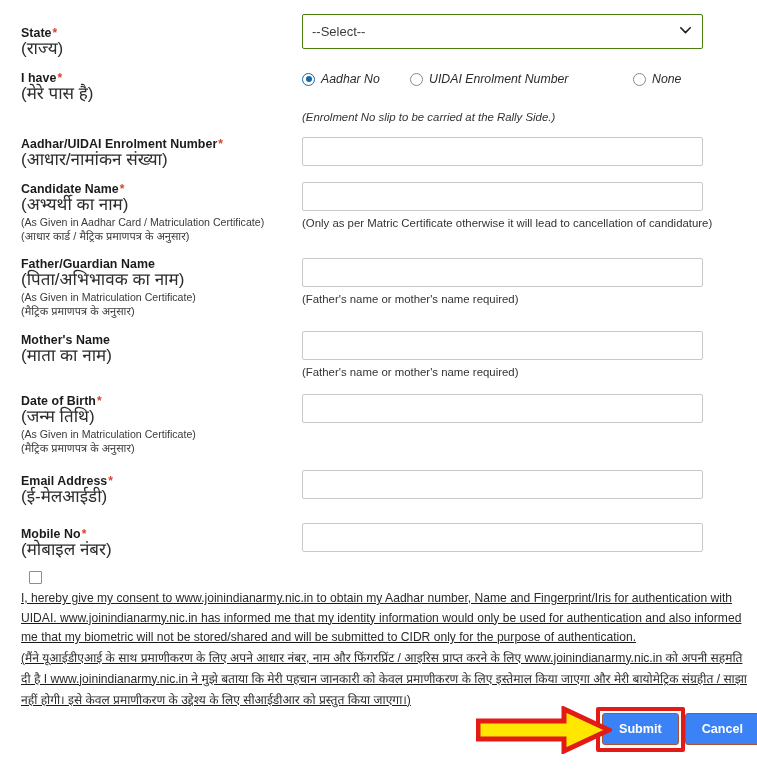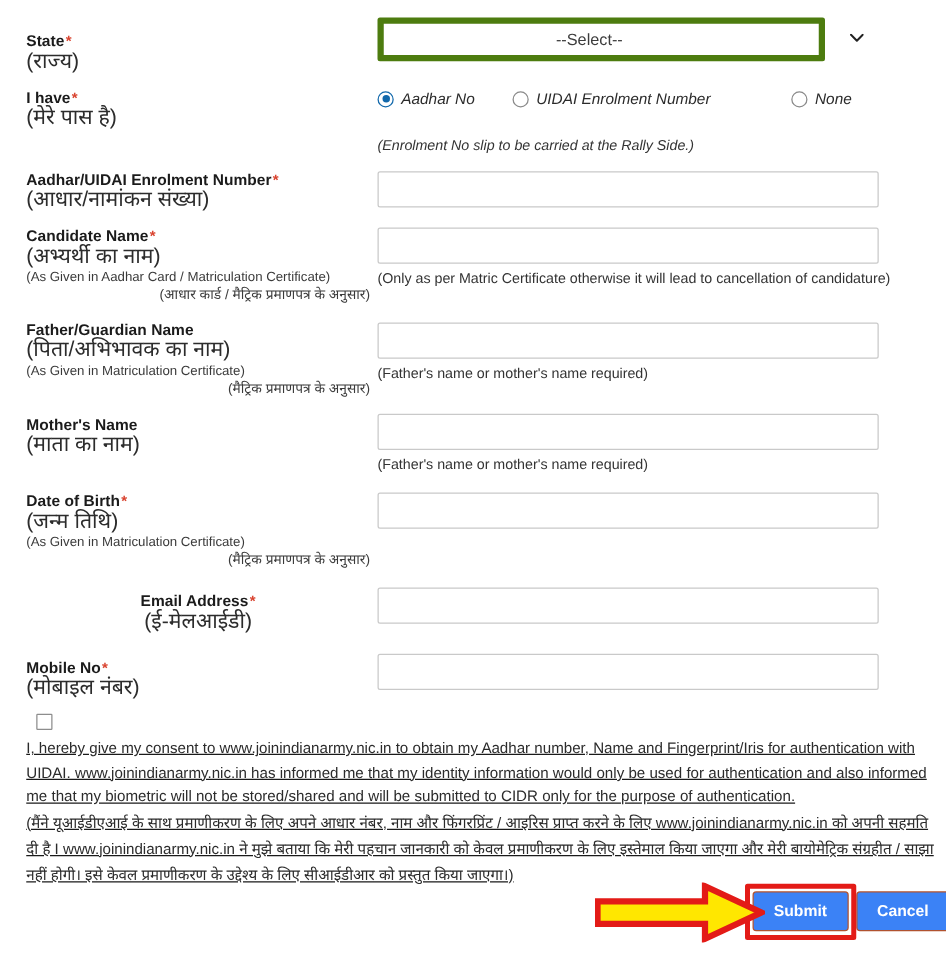--- a/index.html
+++ b/index.html
@@ -67,21 +67,20 @@
     font-size: 10.6px;
     font-weight: normal;
     color: #3a3a3a;
     line-height: 14px;
   }
   .lbl-sub-hi {
     font-size: 11px;
     font-weight: normal;
     color: #3a3a3a;
     line-height: 15px;
-    text-align: right;
   }
 
   
   .txt {
     display: block;
     width: 401px;
     height: 29px;
     border: 1px solid #c9c9c9;
     background: #ffffff;
     border-radius: 2px;
@@ -94,31 +93,30 @@
 
   .sel-wrap {
     position: relative;
     width: 401px;
     height: 35px;
   }
   select.sel {
     -webkit-appearance: none;
     -moz-appearance: none;
     appearance: none;
-    width: 358px;
+    width: 401px;
     height: 35px;
-    border: 5px solid #4d7c0f;
+    border: 1px solid #4d7c0f;
     background: #ffffff;
     border-radius: 2px;
     font-family: "Liberation Sans", sans-serif;
     font-size: 13px;
     color: #3c3c3c;
     padding: 0 28px 0 9px;
     outline: none;
-    text-align: center;
   }
   .sel-caret {
     position: absolute;
     right: 12px;
     top: 13px;
     width: 11px;
     height: 7px;
     pointer-events: none;
   }
 
@@ -364,21 +362,21 @@
       <div class="lbl-hi">(जन्म तिथि)</div>
       <div class="lbl-sub" style="margin-top:3px;">(As Given in Matriculation Certificate)</div>
       <div class="lbl-sub-hi">(मैट्रिक प्रमाणपत्र के अनुसार)</div>
     </div>
     <div class="control-col">
       <input class="txt" type="text" id="dob-input" placeholder="" style="">
     </div>
   </div>
 
   <div class="field-row" style="top:470px;">
-    <div class="label-col" style="top:4px;text-align:center;">
+    <div class="label-col" style="top:4px;">
       <div class="lbl-main"><span>Email Address</span><span class="req">*</span></div>
       <div class="lbl-hi">(ई-मेलआईडी)</div>
     </div>
     <div class="control-col">
       <input class="txt" type="text" id="email-input" placeholder="" style="">
     </div>
   </div>
 
   <div class="field-row" style="top:523px;">
     <div class="label-col" style="top:4px;">

